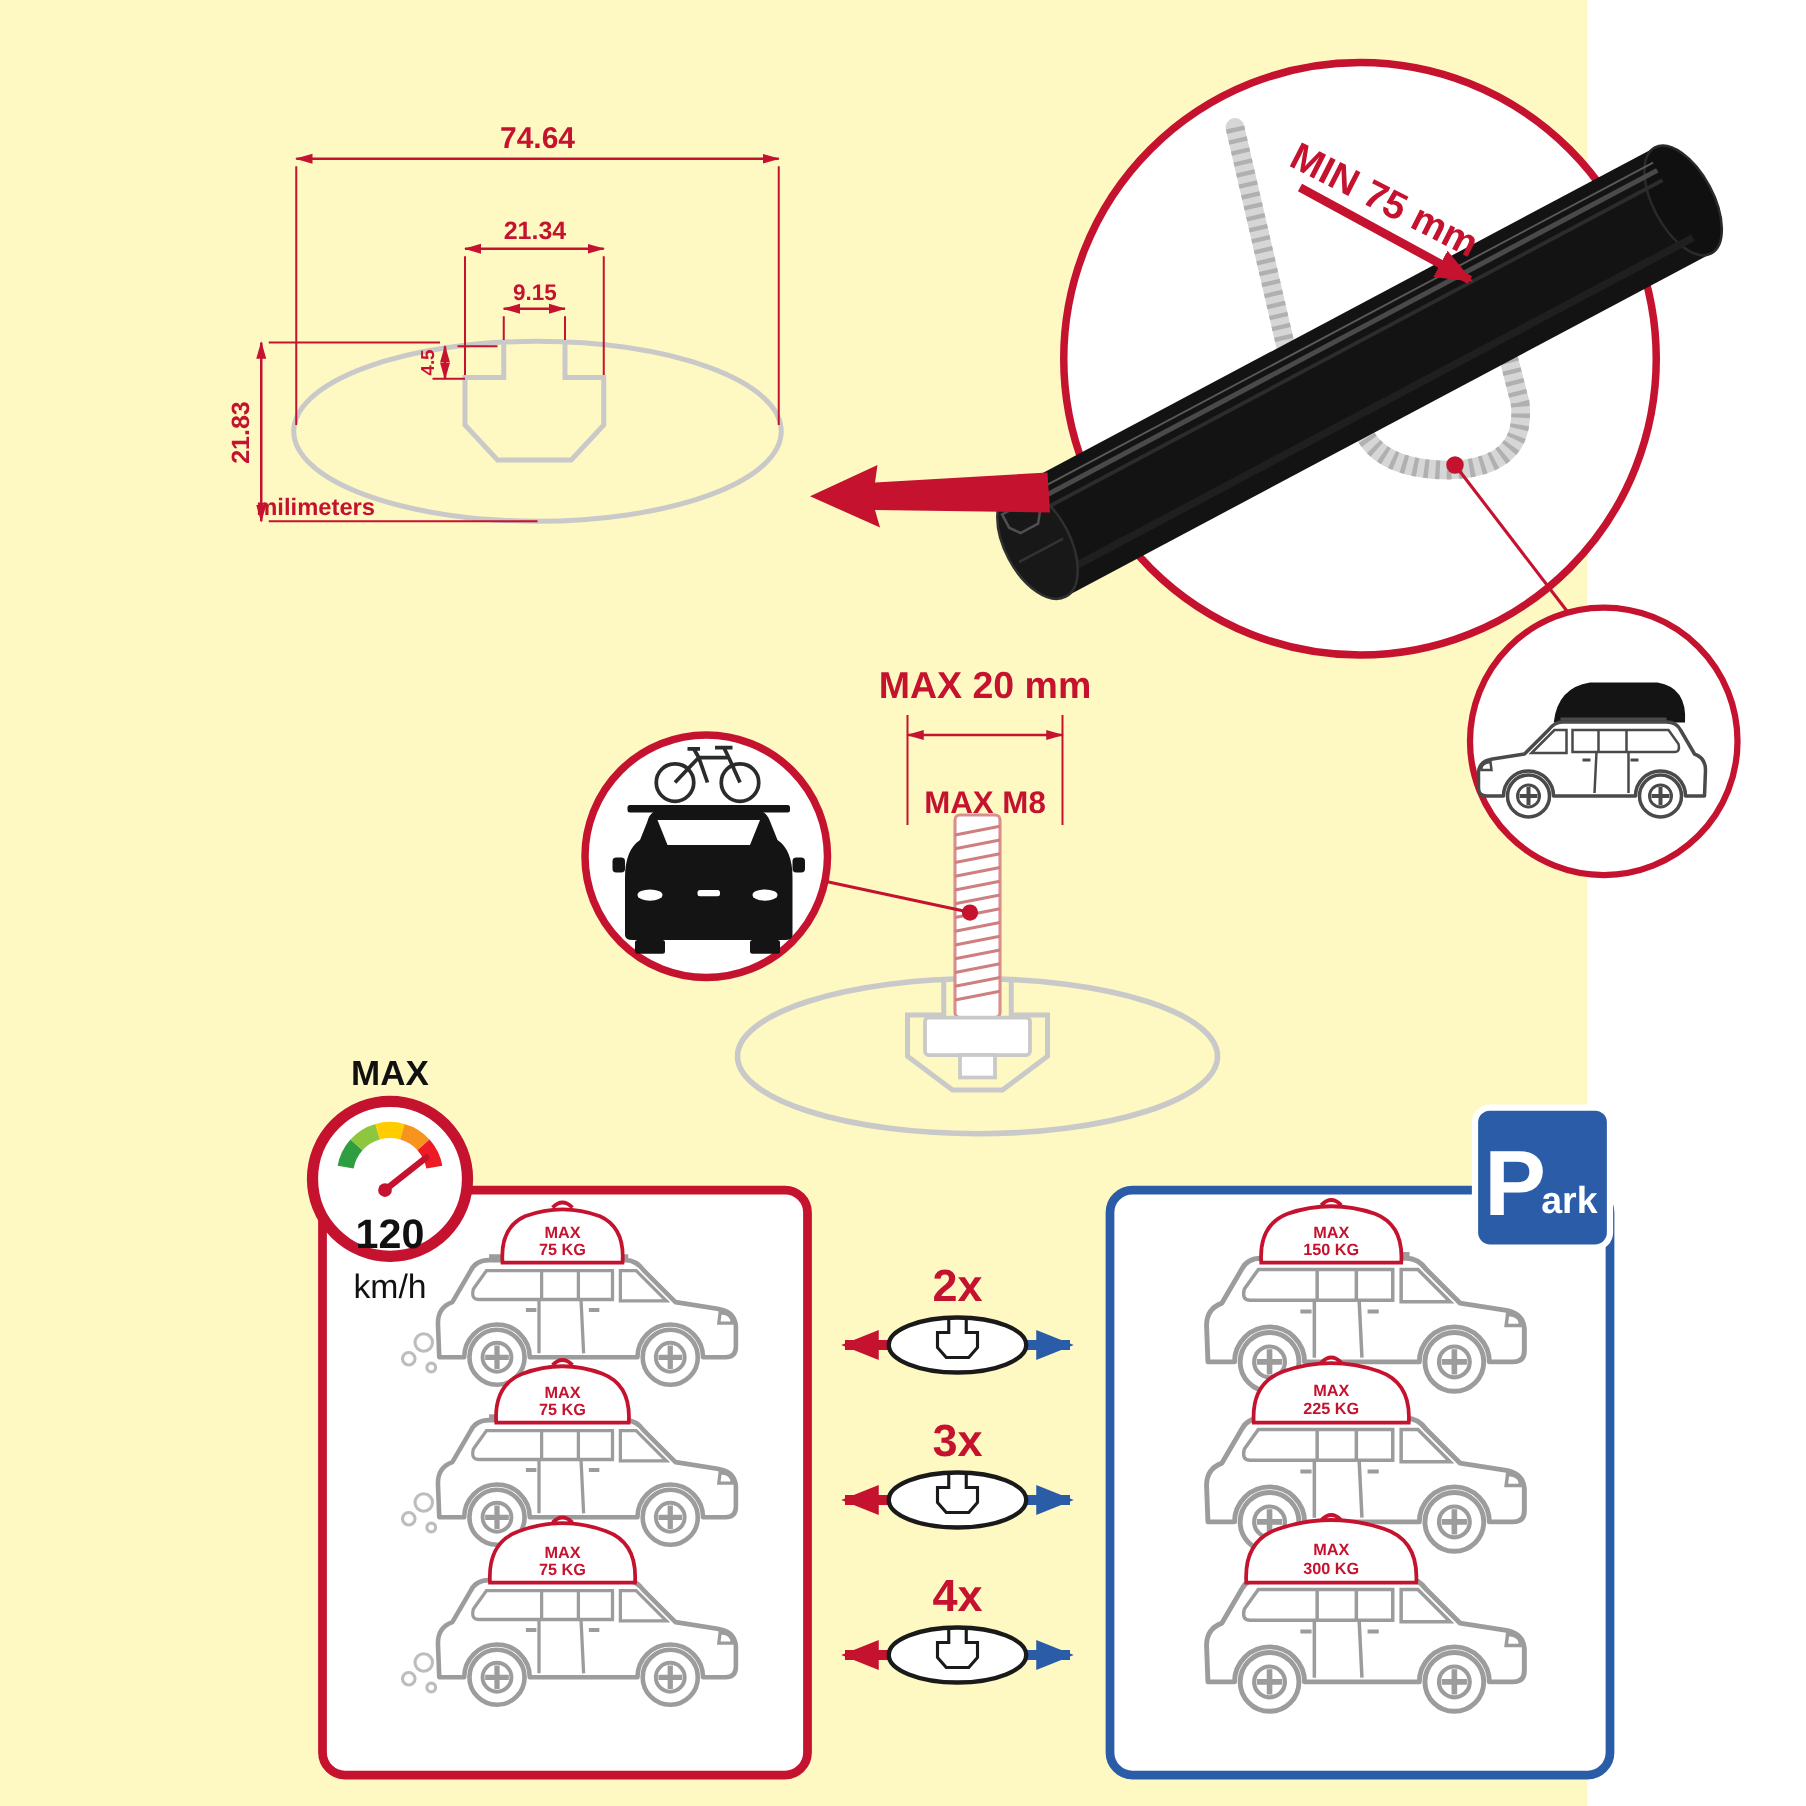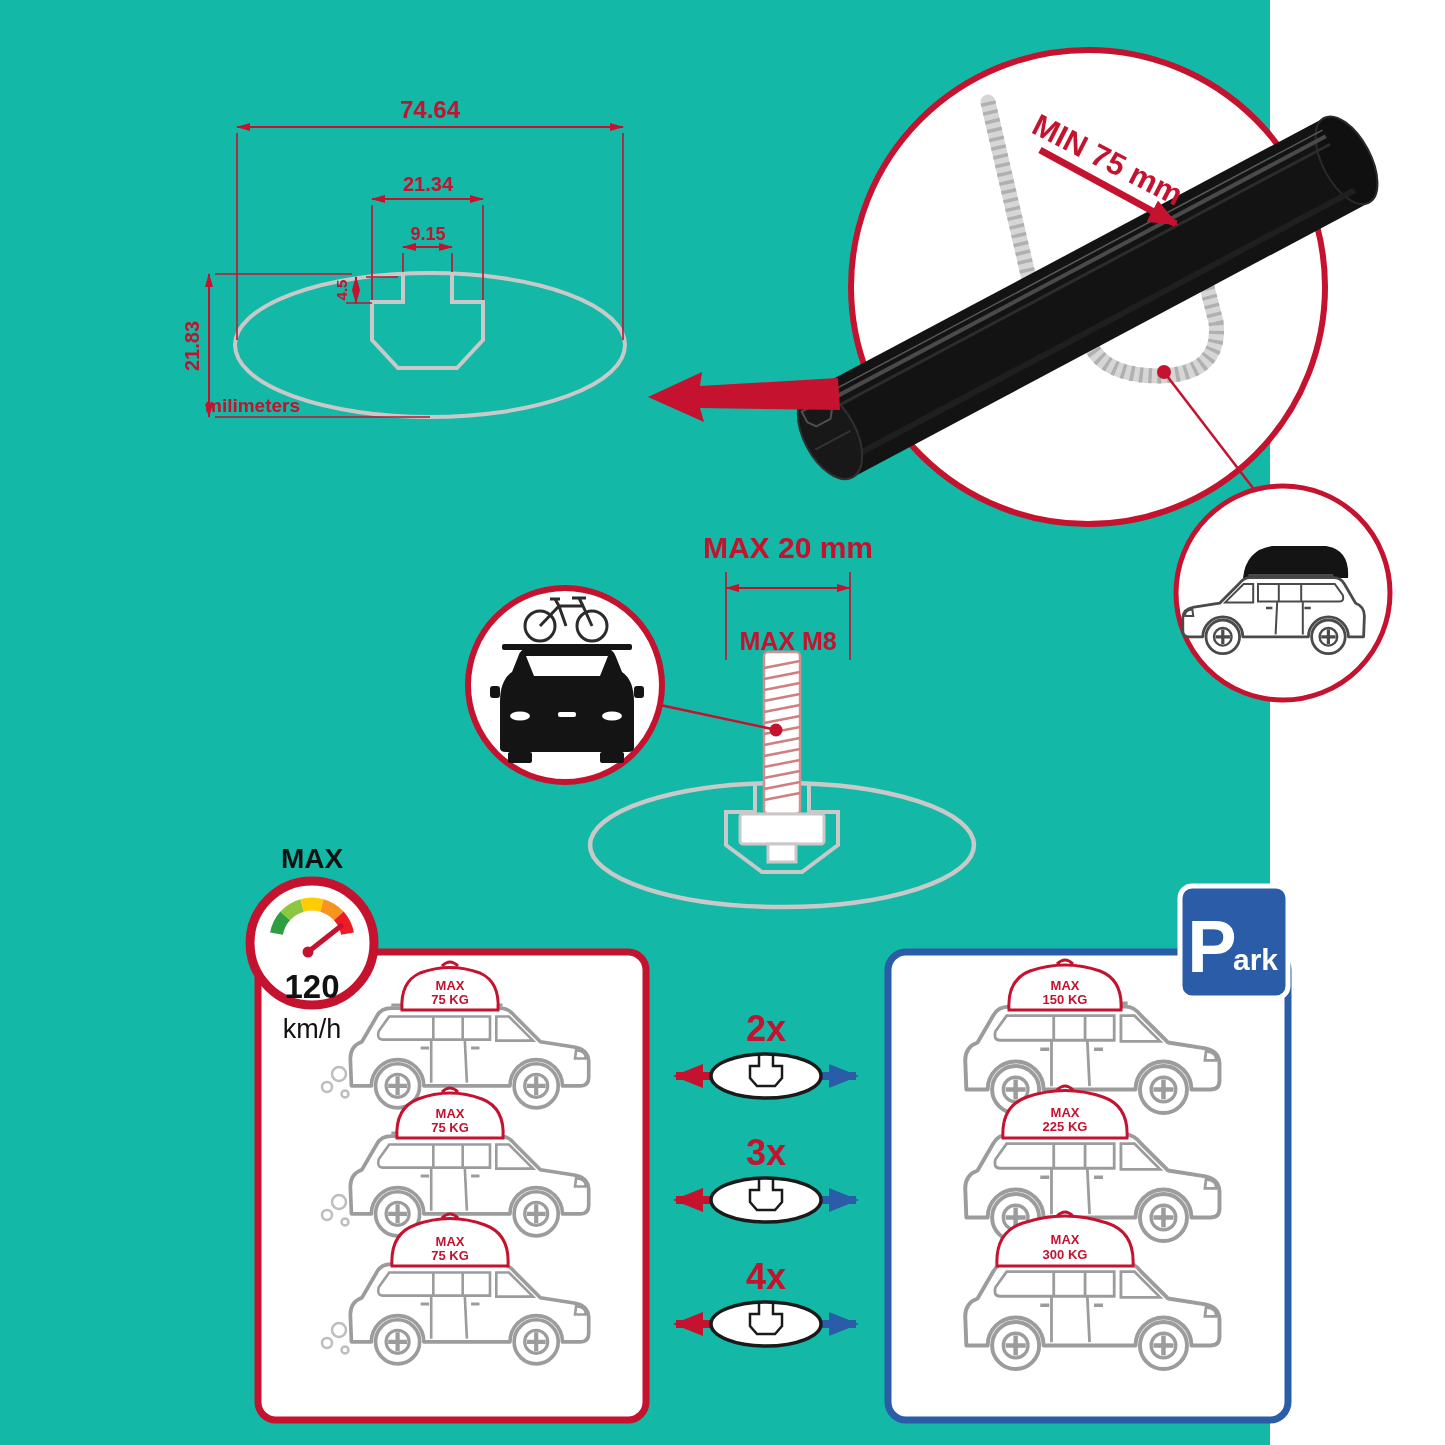--- a/index.html
+++ b/index.html
@@ -1,16 +1,16 @@
 <!DOCTYPE html>
 <html><head>
 <meta charset="utf-8">
 <style>
   html,body{margin:0;padding:0;background:#fff;}
-  .canvas{width:1270px;height:1445px;position:relative;background:#14b8a6;}
+  .canvas{width:1270px;height:1445px;position:relative;background:#fef9c3;}
   svg{display:block;}
   text{font-family:"Liberation Sans","DejaVu Sans",sans-serif;}
   .red-t{fill:#c4122f;font-weight:bold;}
   .gray-line{stroke:#c9c9c9;fill:none;}
   .dim{stroke:#c4122f;stroke-width:2;fill:none;}
   .ext{stroke:#c4122f;stroke-width:1.6;fill:none;}
   .blk-t{fill:#111;font-weight:bold;}
 </style>
 </head>
 <body>

